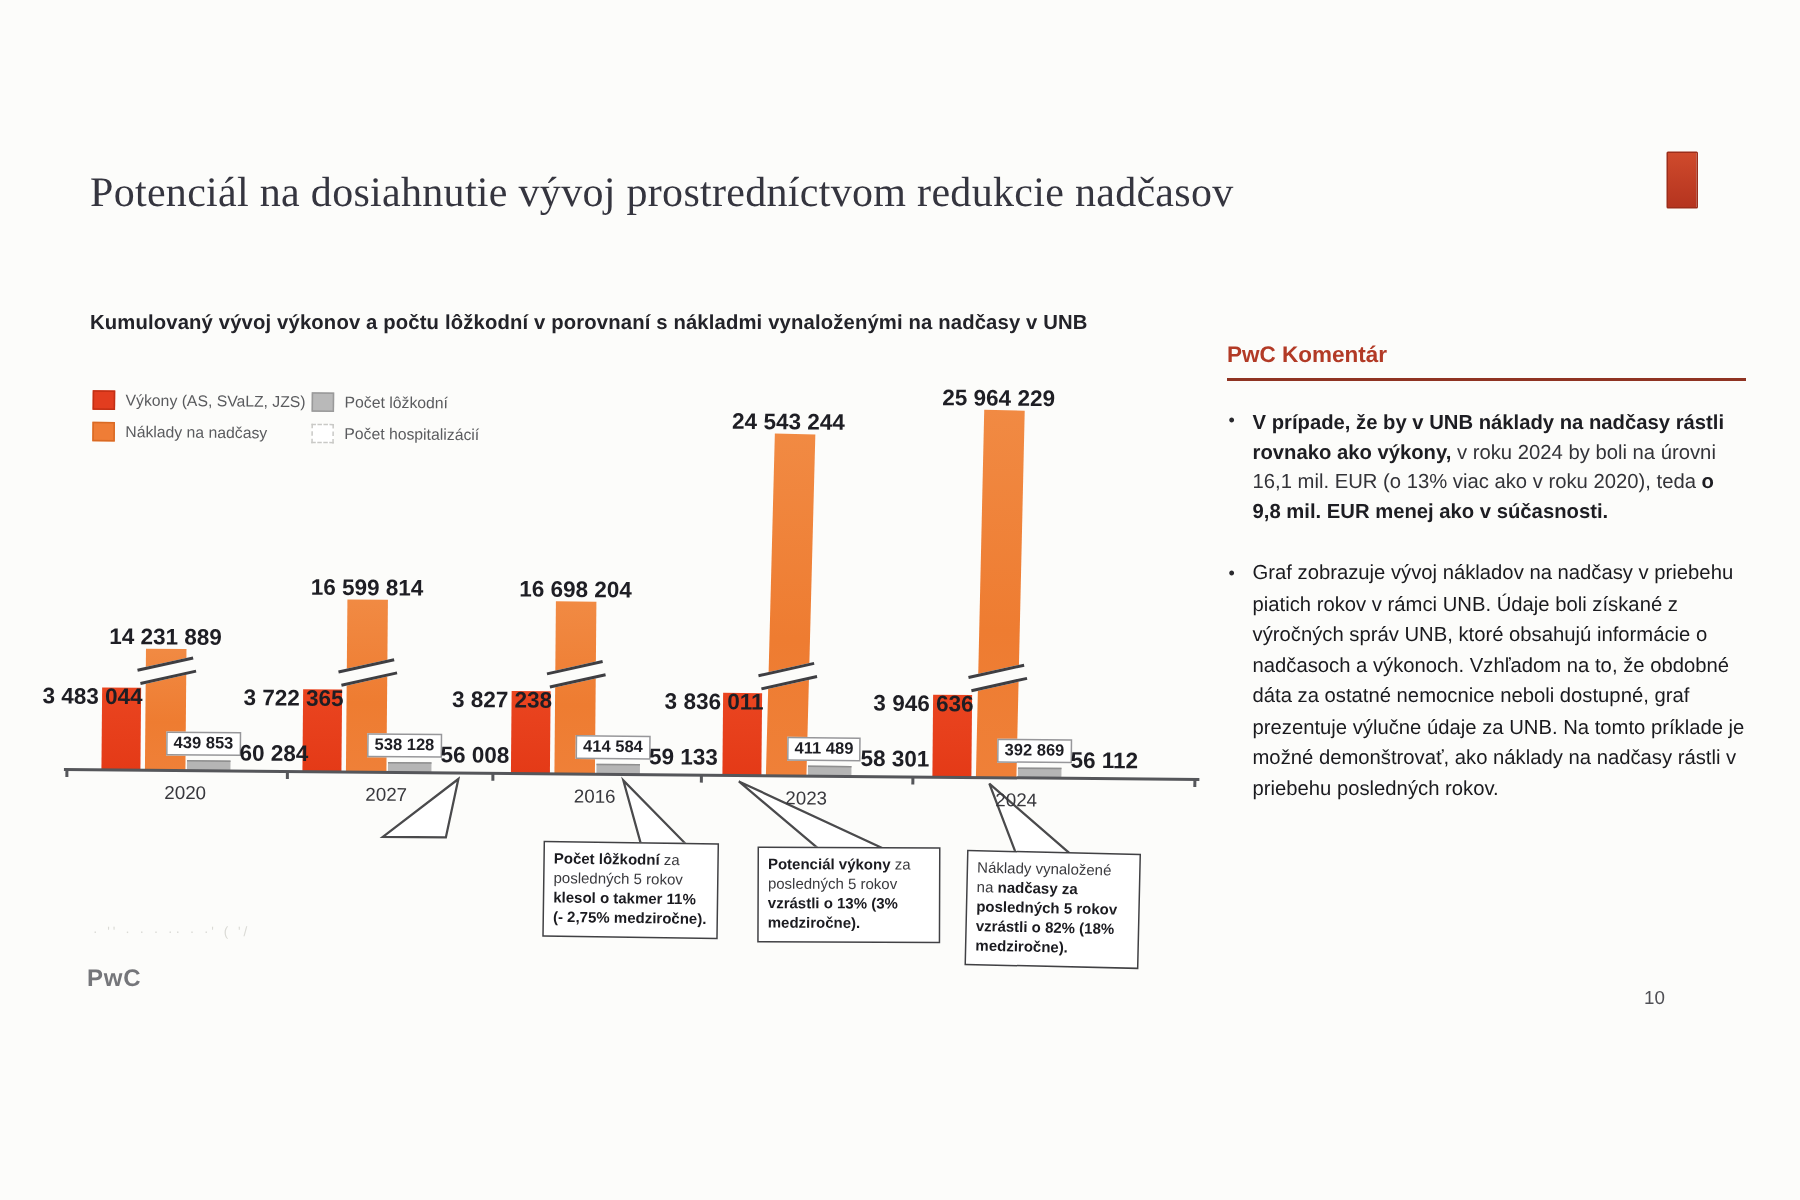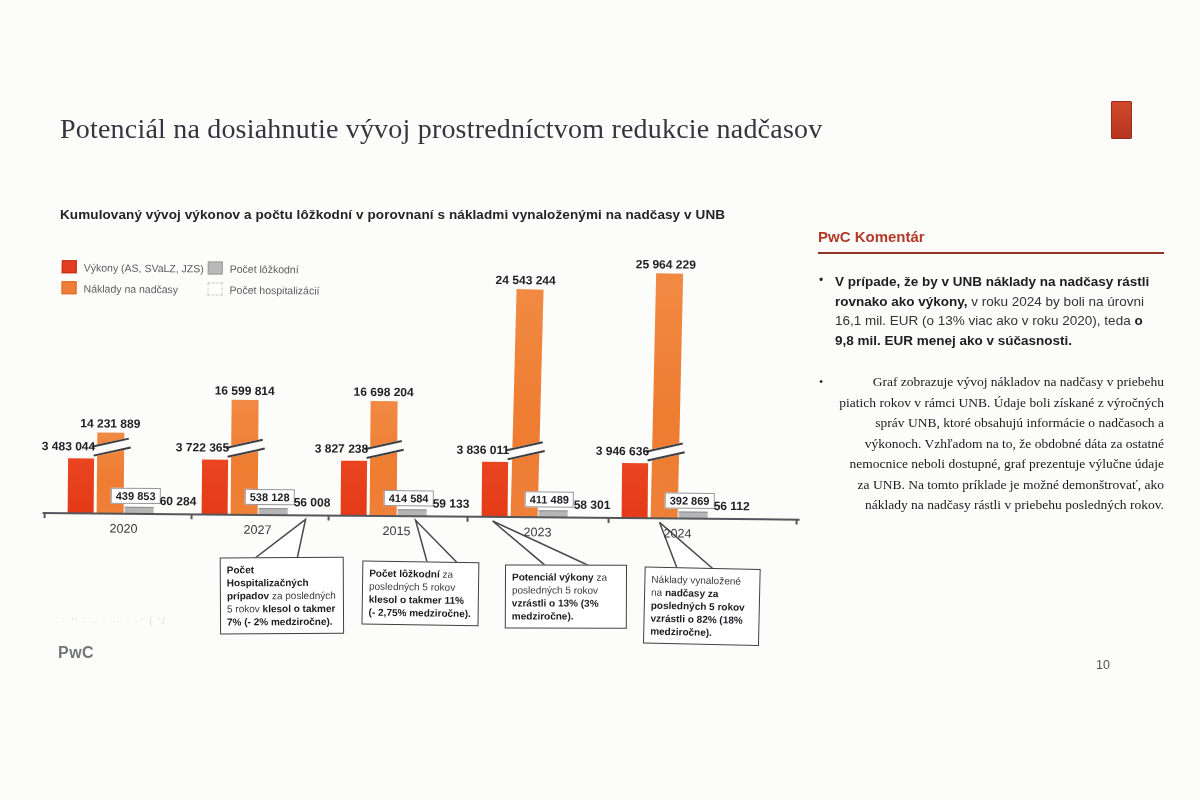--- a/index.html
+++ b/index.html
@@ -49,22 +49,22 @@
 
   .bar{position:absolute;bottom:auto;}
   .bar-red{width:26px;background:linear-gradient(180deg,#ea4520,#e43a17);}
   .bar-org{width:27px;background:linear-gradient(180deg,#f18a43,#ee7c31 60%,#ef8038);}
   .bar-gray{width:29px;height:6px;top:266px;background:#b5b5b5;border-top:1px solid #8f8f8f;}
   .brk{
     width:38px;height:7px;background:#fcfcfa;
     border-top:2px solid #3e3e42;border-bottom:2px solid #3e3e42;
     transform:rotate(-13deg);
   }
-  .vlabel{font-size:12px;font-weight:bold;color:#1e1e24;white-space:nowrap;}
-  .red-label{width:95px;text-align:right;}
+  .vlabel{font-size:15px;font-weight:bold;color:#1e1e24;white-space:nowrap;}
+  .red-label{width:95px;text-align:right;margin-top:17px;}
   .org-label{width:110px;text-align:center;}
   .gbox{
     background:#fff;border:1px solid #97979a;padding:1px 4px;
     font-size:11px;font-weight:bold;color:#1e1e24;white-space:nowrap;
   }
   .year{width:70px;text-align:center;font-size:12.5px;color:#38383d;}
 
   .callout{
     background:#fff;border:1.5px solid #414144;padding:5px 6px;
     font-size:10px;line-height:13px;color:#333;
@@ -76,22 +76,22 @@
   .comment{left:818px;top:228px;width:346px;}
   .comment-header{
     font-size:15px;font-weight:bold;color:#b23a26;
     padding-bottom:7px;border-bottom:2px solid #8f3322;margin-bottom:18px;
   }
   .bullet{position:relative;padding-left:17px;margin-bottom:16px;
     font-size:13.5px;line-height:1.45;color:#1d1d22;}
   .bullet::before{content:"•";position:absolute;left:1px;top:0;font-size:12px;color:#2a2a2e;}
   .bullet .b{font-weight:bold;}
   .bullet .r{font-weight:normal;color:#333338;}
-  .bullet3{font-family:Liberation Serif, serif;font-size:13.5px;line-height:1.52;
-    font-weight:normal;color:#1a1a1e;margin-bottom:12px;text-align:right;}
+  .bullet3{font-family:Liberation Sans, sans-serif;font-size:13.5px;line-height:1.52;
+    font-weight:normal;color:#1a1a1e;margin-bottom:12px;}
   .bullet3::before{top:1px;}
 
   .pwc-logo{left:58px;top:644px;font-size:16px;font-weight:bold;color:#75767a;letter-spacing:.5px;}
   .faint-note{left:62px;top:616px;font-size:9px;color:#dadad5;letter-spacing:2px;white-space:nowrap;}
   .page-num{left:1096px;top:658px;font-size:12.5px;color:#515156;}
 </style>
 </head>
 <body>
 
 <div class="abs title">
@@ -172,37 +172,34 @@
   <div class="abs vlabel red-label" style="left:96px;top:199px">3 722 365</div>
   <div class="abs vlabel org-label" style="left:151px;top:142px">16 599 814</div>
   <div class="abs gbox" style="left:207px;top:247px">538 128</div>
   <div class="abs vlabel" style="left:256px;top:253px">56 008</div>
   <div class="abs year" style="left:185px;top:281px">2027</div>
 
   <div class="abs vlabel red-label" style="left:235px;top:199px">3 827 238</div>
   <div class="abs vlabel org-label" style="left:290px;top:142px">16 698 204</div>
   <div class="abs gbox" style="left:346px;top:247px">414 584</div>
   <div class="abs vlabel" style="left:395px;top:253px">59 133</div>
-  <div class="abs year" style="left:324px;top:281px">2015</div>
+  <div class="abs year" style="left:324px;top:281px">2016</div>
 
   <div class="abs vlabel red-label" style="left:376px;top:199px">3 836 011</div>
   <div class="abs vlabel org-label" style="left:431px;top:29px">24 543 244</div>
   <div class="abs gbox" style="left:487px;top:247px">411 489</div>
   <div class="abs vlabel" style="left:536px;top:253px">58 301</div>
   <div class="abs year" style="left:465px;top:281px">2023</div>
 
   <div class="abs vlabel red-label" style="left:516px;top:199px">3 946 636</div>
   <div class="abs vlabel org-label" style="left:571px;top:12px">25 964 229</div>
   <div class="abs gbox" style="left:627px;top:247px">392 869</div>
   <div class="abs vlabel" style="left:676px;top:253px">56 112</div>
   <div class="abs year" style="left:605px;top:281px">2024</div>
 
-  <div class="abs callout" style="left:183px;top:315px;width:110px;transform:rotate(-0.8deg)">
-    <span class="b">Počet Hospitalizačných prípadov</span><span class="r"> za posledných 5 rokov </span><span class="b">klesol o takmer 7% (- 2% medziročne).</span>
-  </div>
   <div class="abs callout" style="left:325px;top:318px;width:103px;transform:rotate(0.3deg)">
     <span class="b">Počet lôžkodní</span><span class="r"> za posledných 5 rokov </span><span class="b">klesol o takmer 11% (- 2,75% medziročne).</span>
   </div>
   <div class="abs callout" style="left:468px;top:320px;width:108px;transform:rotate(-0.3deg)">
     <span class="b">Potenciál výkony</span><span class="r"> za posledných 5 rokov </span><span class="b">vzrástli o 13% (3% medziročne).</span>
   </div>
   <div class="abs callout" style="left:607px;top:322px;width:102px;transform:rotate(0.8deg)">
     <span class="r">Náklady vynaložené na </span><span class="b">nadčasy za posledných 5 rokov vzrástli o 82% (18% medziročne).</span>
   </div>
 </div>

